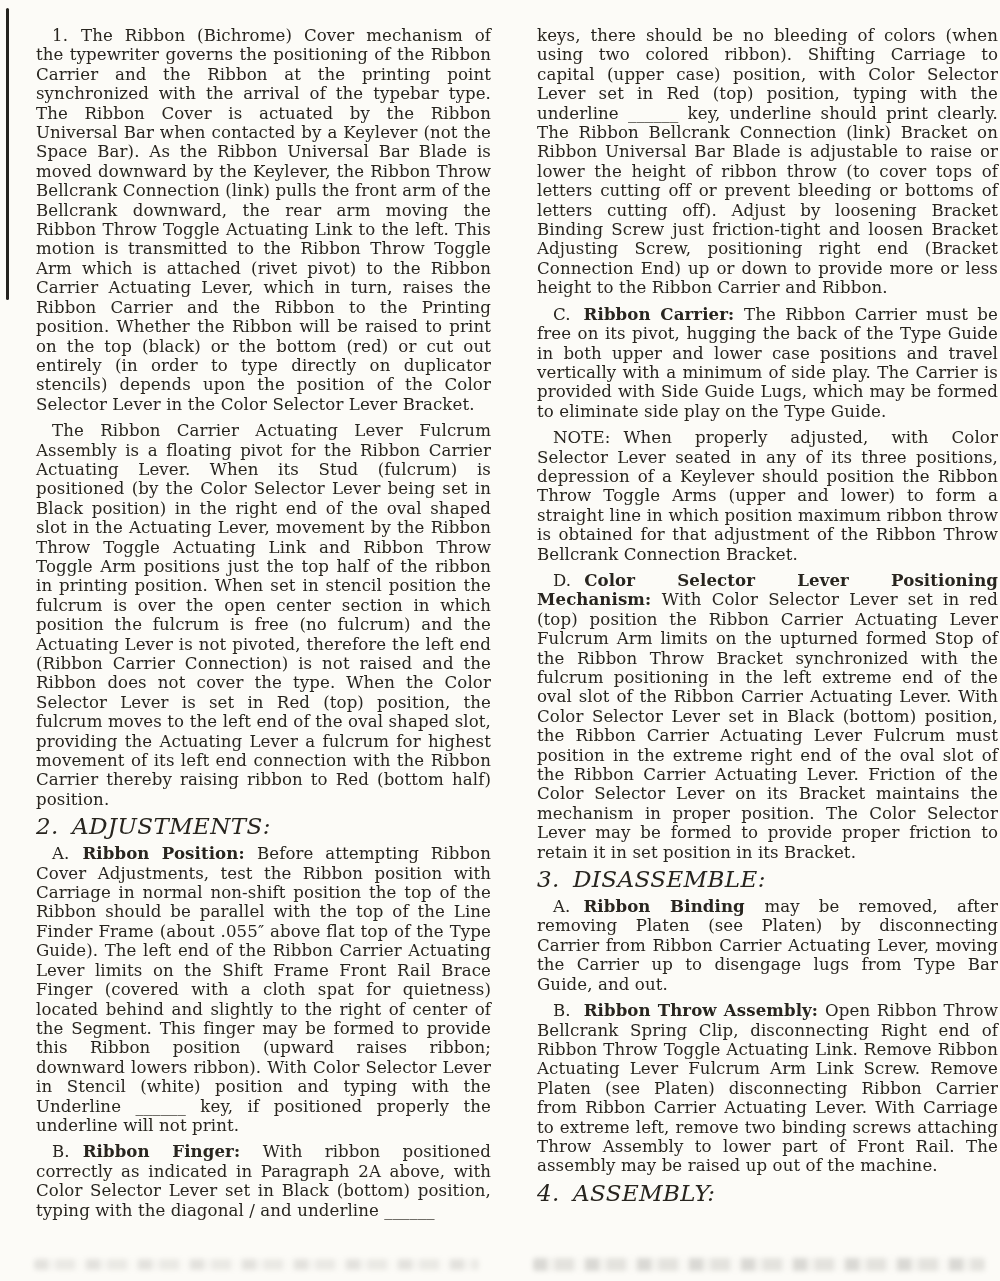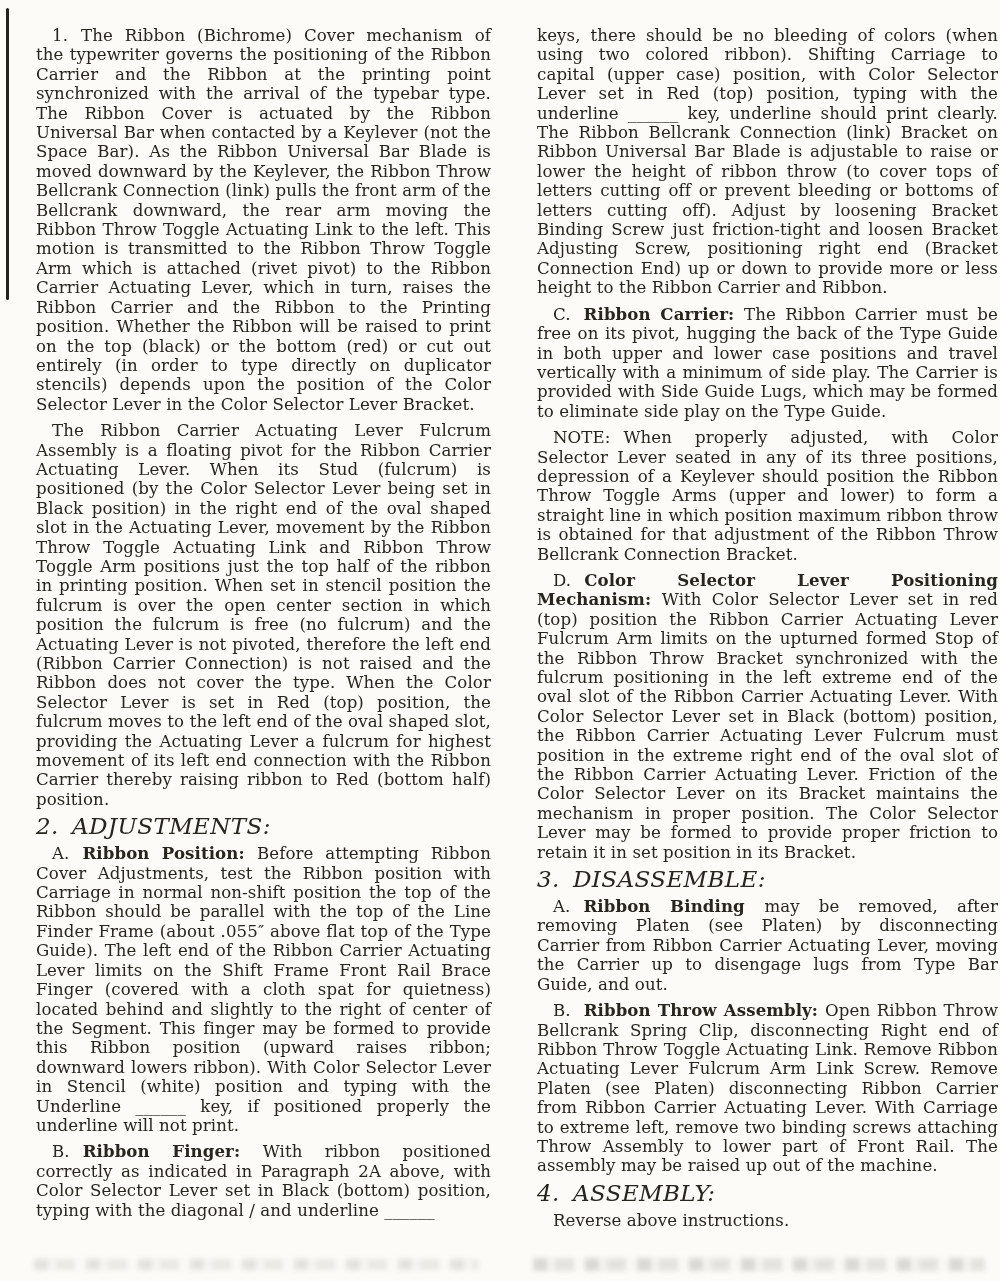--- a/index.html
+++ b/index.html
@@ -98,19 +98,18 @@
       </div>
     <div class="col col-right" id="col-right">
         <p class="para">keys, there should be no bleeding of colors (when using two colored ribbon). Shifting Carriage to capital (upper case) position, with Color Selector Lever set in Red (top) position, typing with the underline ______ key, underline should print clearly. The Ribbon Bellcrank Connection (link) Bracket on Ribbon Universal Bar Blade is adjustable to raise or lower the height of ribbon throw (to cover tops of letters cutting off or prevent bleeding or bottoms of letters cutting off). Adjust by loosening Bracket Binding Screw just friction-tight and loosen Bracket Adjusting Screw, positioning right end (Bracket Connection End) up or down to provide more or less height to the Ribbon Carrier and Ribbon.</p>
         <p class="para indent"><span class="letter">C.</span><b>Ribbon Carrier: </b>The Ribbon Carrier must be free on its pivot, hugging the back of the Type Guide in both upper and lower case positions and travel vertically with a minimum of side play. The Carrier is provided with Side Guide Lugs, which may be formed to eliminate side play on the Type Guide.</p>
         <p class="para indent"><span class="letter">NOTE:</span>When properly adjusted, with Color Selector Lever seated in any of its three positions, depression of a Keylever should position the Ribbon Throw Toggle Arms (upper and lower) to form a straight line in which position maximum ribbon throw is obtained for that adjustment of the Ribbon Throw Bellcrank Connection Bracket.</p>
         <p class="para indent"><span class="letter">D.</span><b>Color Selector Lever Positioning Mechanism: </b>With Color Selector Lever set in red (top) position the Ribbon Carrier Actuating Lever Fulcrum Arm limits on the upturned formed Stop of the Ribbon Throw Bracket synchronized with the fulcrum positioning in the left extreme end of the oval slot of the Ribbon Carrier Actuating Lever. With Color Selector Lever set in Black (bottom) position, the Ribbon Carrier Actuating Lever Fulcrum must position in the extreme right end of the oval slot of the Ribbon Carrier Actuating Lever. Friction of the Color Selector Lever on its Bracket maintains the mechanism in proper position. The Color Selector Lever may be formed to provide proper friction to retain it in set position in its Bracket.</p>
         <p class="heading"><span class="hnum">3.</span><span>DISASSEMBLE:</span></p>
         <p class="para indent"><span class="letter">A.</span><b>Ribbon Binding </b>may be removed, after removing Platen (see Platen) by disconnecting Carrier from Ribbon Carrier Actuating Lever, moving the Carrier up to disengage lugs from Type Bar Guide, and out.</p>
         <p class="para indent"><span class="letter">B.</span><b>Ribbon Throw Assembly: </b>Open Ribbon Throw Bellcrank Spring Clip, disconnecting Right end of Ribbon Throw Toggle Actuating Link. Remove Ribbon Actuating Lever Fulcrum Arm Link Screw. Remove Platen (see Platen) disconnecting Ribbon Carrier from Ribbon Carrier Actuating Lever. With Carriage to extreme left, remove two binding screws attaching Throw Assembly to lower part of Front Rail. The assembly may be raised up out of the machine.</p>
         <p class="heading"><span class="hnum">4.</span><span>ASSEMBLY:</span></p>
-        <p class="para indent plain">Reverse above instructions.</p>
       </div>
   </div>
 
   <span class="smudge smudge-left"></span>
   <span class="smudge smudge-right"></span>
 </div>
 
 </body></html>

